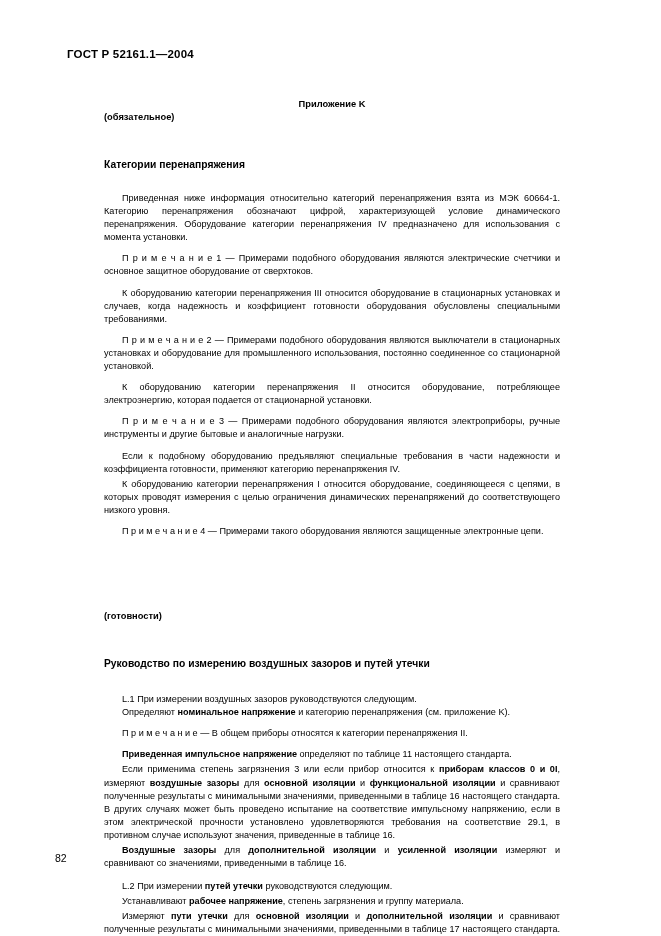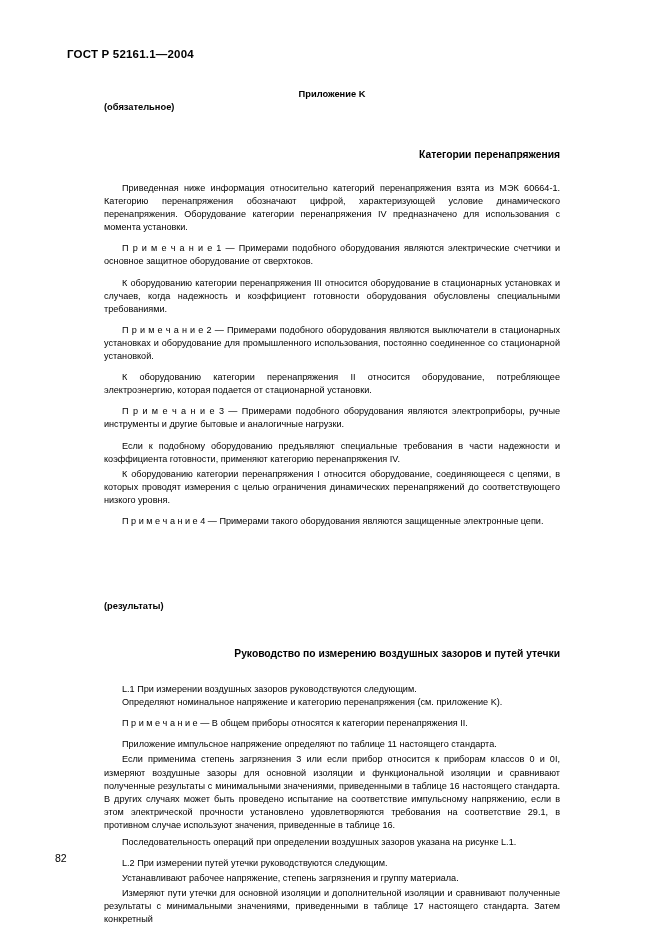--- a/index.html
+++ b/index.html
@@ -30,38 +30,39 @@
     font-weight: bold;
     letter-spacing: 0.2px;
   }
   .content {
     position: absolute;
     top: 88px;
     left: 104px;
     width: 456px;
   }
   .bold {
-    font-weight: normal;
+    font-weight: bold;
   }
   .appendix-title {
     font-size: 9.3px;
     font-weight: bold;
     line-height: 13px;
     text-align: center;
+    margin-top: 10px;
   }
   .appendix-sub {
     font-size: 9.3px;
     font-weight: bold;
     text-align: left;
     line-height: 13px;
   }
   .section-title {
     font-size: 10.3px;
     font-weight: bold;
-    text-align: right;
+    text-align: left;
     line-height: 14px;
   }
   p.body {
     font-size: 9.1px;
     line-height: 13.1px;
     text-align: justify;
     margin: 0;
     text-indent: 18px;
   }
   .gap-2 { height: 2px; }
@@ -109,40 +110,40 @@
     <div class="gap-8"></div>
     <p class="body">Если к подобному оборудованию предъявляют специальные требования в части надежности и коэффициента готовности, применяют категорию перенапряжения IV.</p>
     <div class="gap-2"></div>
     <p class="body">К оборудованию категории перенапряжения I относится оборудование, соединяющееся с цепями, в которых проводят измерения с целью ограничения динамических перенапряжений до соответствующего низкого уровня.</p>
     <div class="gap-8"></div>
     <p class="body">П р и м е ч а н и е   4 — Примерами такого оборудования являются защищенные электронные цепи.</p>
 
     <div class="gap-52"></div>
     <div class="gap-20"></div>
 
-    <div class="appendix-sub">(результаты)</div>
+    <div class="appendix-sub">(готовности)</div>
 
     <div class="gap-34"></div>
 
     <div class="section-title">Руководство по измерению воздушных зазоров и путей утечки</div>
 
     <div class="gap-22"></div>
 
     <div id="appendix-l-body">
         <p class="body"><span>L.1  При измерении воздушных зазоров руководствуются следующим.</span></p>
         <p class="body"><span>Определяют </span><span class="bold">номинальное напряжение</span><span> и категорию перенапряжения (см. приложение K).</span></p>
         <div style="height: 8px;"></div>
         <p class="body"><span>П р и м е ч а н и е — В общем приборы относятся к категории перенапряжения II.</span></p>
         <div style="height: 8px;"></div>
-        <p class="body"><span class="bold">Приложение импульсное напряжение</span><span> определяют по таблице 11 настоящего стандарта.</span></p>
+        <p class="body"><span class="bold">Приведенная импульсное напряжение</span><span> определяют по таблице 11 настоящего стандарта.</span></p>
         <div style="height: 2px;"></div>
         <p class="body"><span>Если применима степень загрязнения 3 или если прибор относится к </span><span class="bold">приборам классов 0 и 0I</span><span>, измеряют </span><span class="bold">воздушные зазоры</span><span> для </span><span class="bold">основной изоляции</span><span> и </span><span class="bold">функциональной изоляции</span><span> и сравнивают полученные результаты с минимальными значениями, приведенными в таблице 16 настоящего стандарта. В других случаях может быть проведено испытание на соответствие импульсному напряжению, если в этом электрической прочности установлено удовлетворяются требования на соответствие 29.1, в противном случае используют значения, приведенные в таблице 16.</span></p>
         <div style="height: 2px;"></div>
+        <p class="body"><span class="bold">Воздушные зазоры</span><span> для </span><span class="bold">дополнительной изоляции</span><span> и </span><span class="bold">усиленной изоляции</span><span> измеряют и сравнивают со значениями, приведенными в таблице 16.</span></p>
         <div style="height: 2px;"></div>
-        <p class="body"><span>Последовательность операций при определении </span><span class="bold">воздушных зазоров</span><span> указана на рисунке L.1.</span></p>
         <div style="height: 8px;"></div>
         <p class="body"><span>L.2  При измерении </span><span class="bold">путей утечки</span><span> руководствуются следующим.</span></p>
         <div style="height: 2px;"></div>
         <p class="body"><span>Устанавливают </span><span class="bold">рабочее напряжение</span><span>, степень загрязнения и группу материала.</span></p>
         <div style="height: 2px;"></div>
         <p class="body"><span>Измеряют </span><span class="bold">пути утечки</span><span> для </span><span class="bold">основной изоляции</span><span> и </span><span class="bold">дополнительной изоляции</span><span> и сравнивают полученные результаты с минимальными значениями, приведенными в таблице 17 настоящего стандарта. Затем конкретный </span></p>
       </div>
 
   </div>
 

